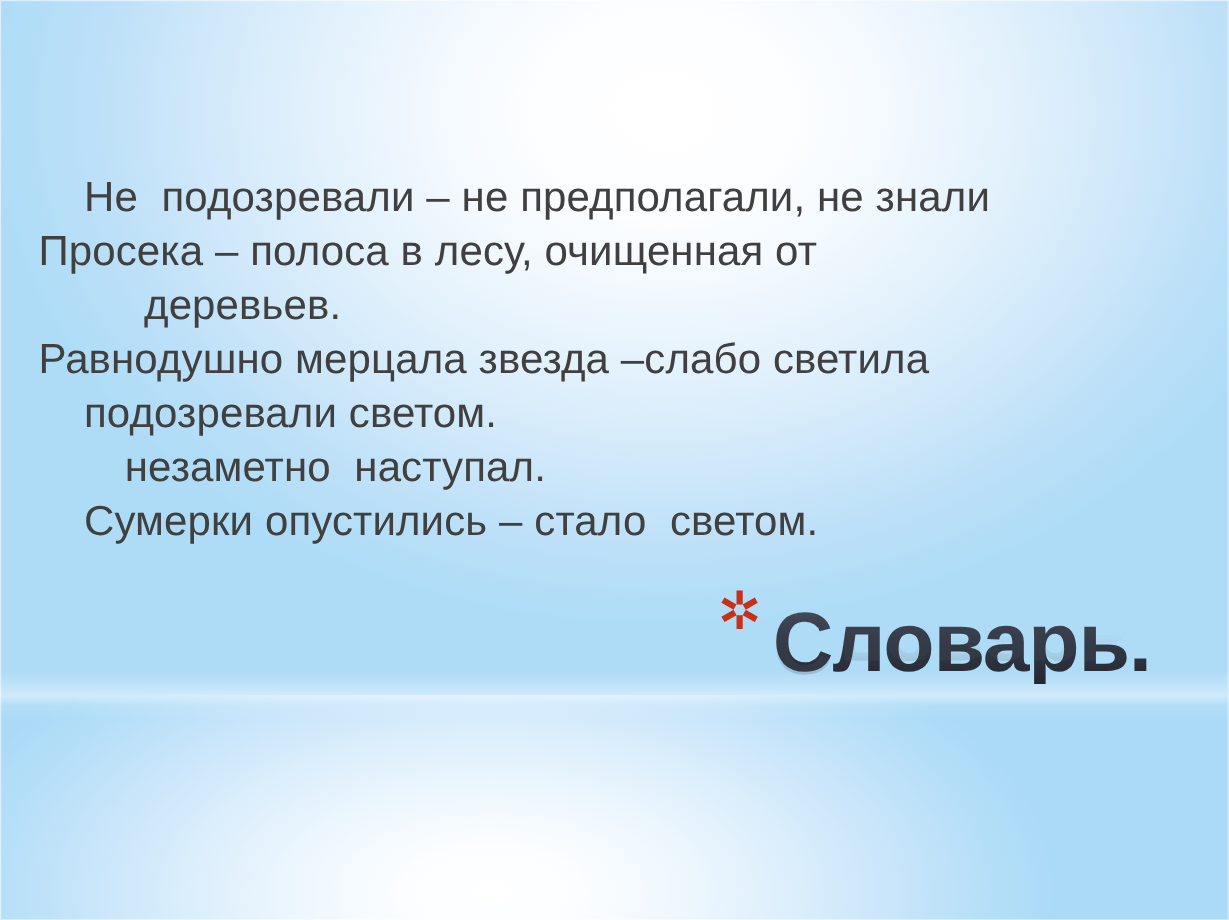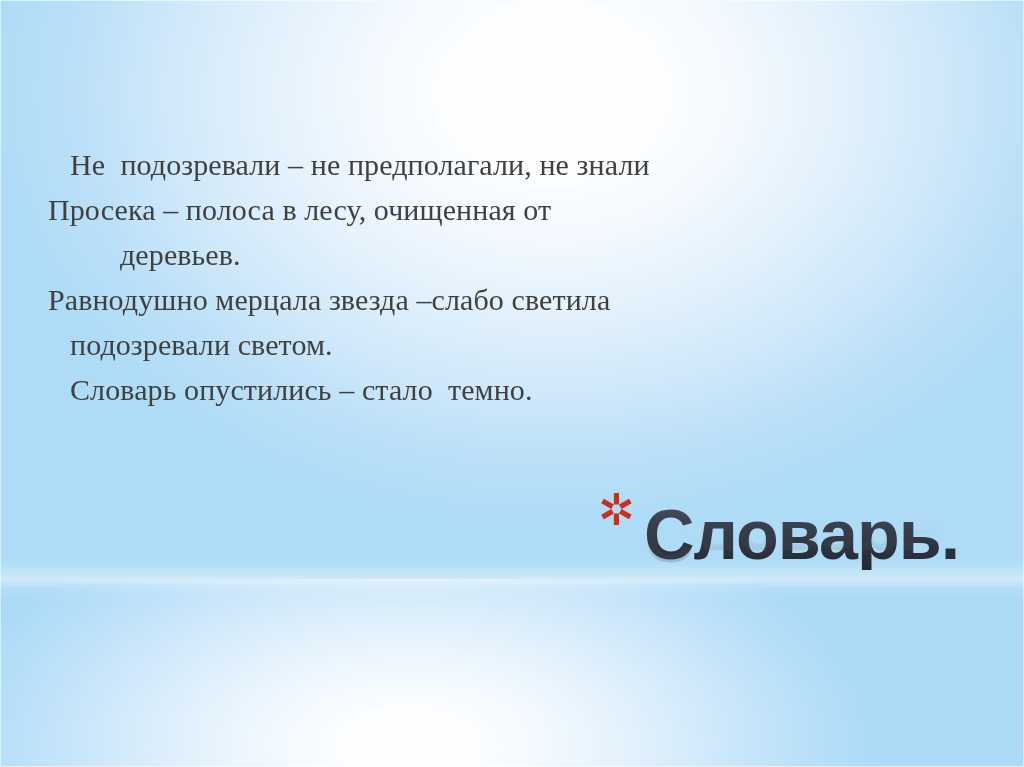--- a/index.html
+++ b/index.html
@@ -88,28 +88,27 @@
 
   
   #body-text {
     position: absolute;
     left: 0;
     top: 142px;
     width: 1024px;
   }
   .copy-line {
     color: #404040;
-    font-size: 30px;
+    font-size: 35px;
     line-height: 45px;
     letter-spacing: 0.1px;
     white-space: pre;
-    font-family: Liberation Serif, serif;
   }
   .copy-line.ind-0  { padding-left: 70px; }
-  .copy-line.ind-1  { padding-left: 48px; }
+  .copy-line.ind-1  { padding-left: 32px; }
   .copy-line.ind-2  { padding-left: 104px; }
   .copy-line.ind-3  { padding-left: 120px; }
 
   
   .copy-line.last {
     position: relative;
   }
 
   
   #asterisk {
@@ -187,21 +186,22 @@
   <div class="bg-floor"></div>
   <div class="bg-horizon"></div>
   <div class="bg-frame"></div>
 
   <div id="body-text">
     <div class="copy-line ind-0">Не  подозревали – не предполагали, не знали</div>
     <div class="copy-line ind-1">Просека – полоса в лесу, очищенная от</div>
     <div class="copy-line ind-3">деревьев.</div>
     <div class="copy-line ind-1">Равнодушно мерцала звезда –слабо светила</div>
     <div class="copy-line ind-0">подозревали светом.</div>
-    <div class="copy-line ind-0 last">Словарь опустились – стало  темно.</div>
+    <div class="copy-line ind-2">незаметно  наступал.</div>
+    <div class="copy-line ind-0 last">Сумерки опустились – стало  светом.</div>
   </div>
 
   <div id="asterisk">✲</div>
 
   <div id="title-block">
     <span class="title-word">Словарь.</span>
     <span class="title-reflection">Словарь.</span>
   </div>
 
 </div>

